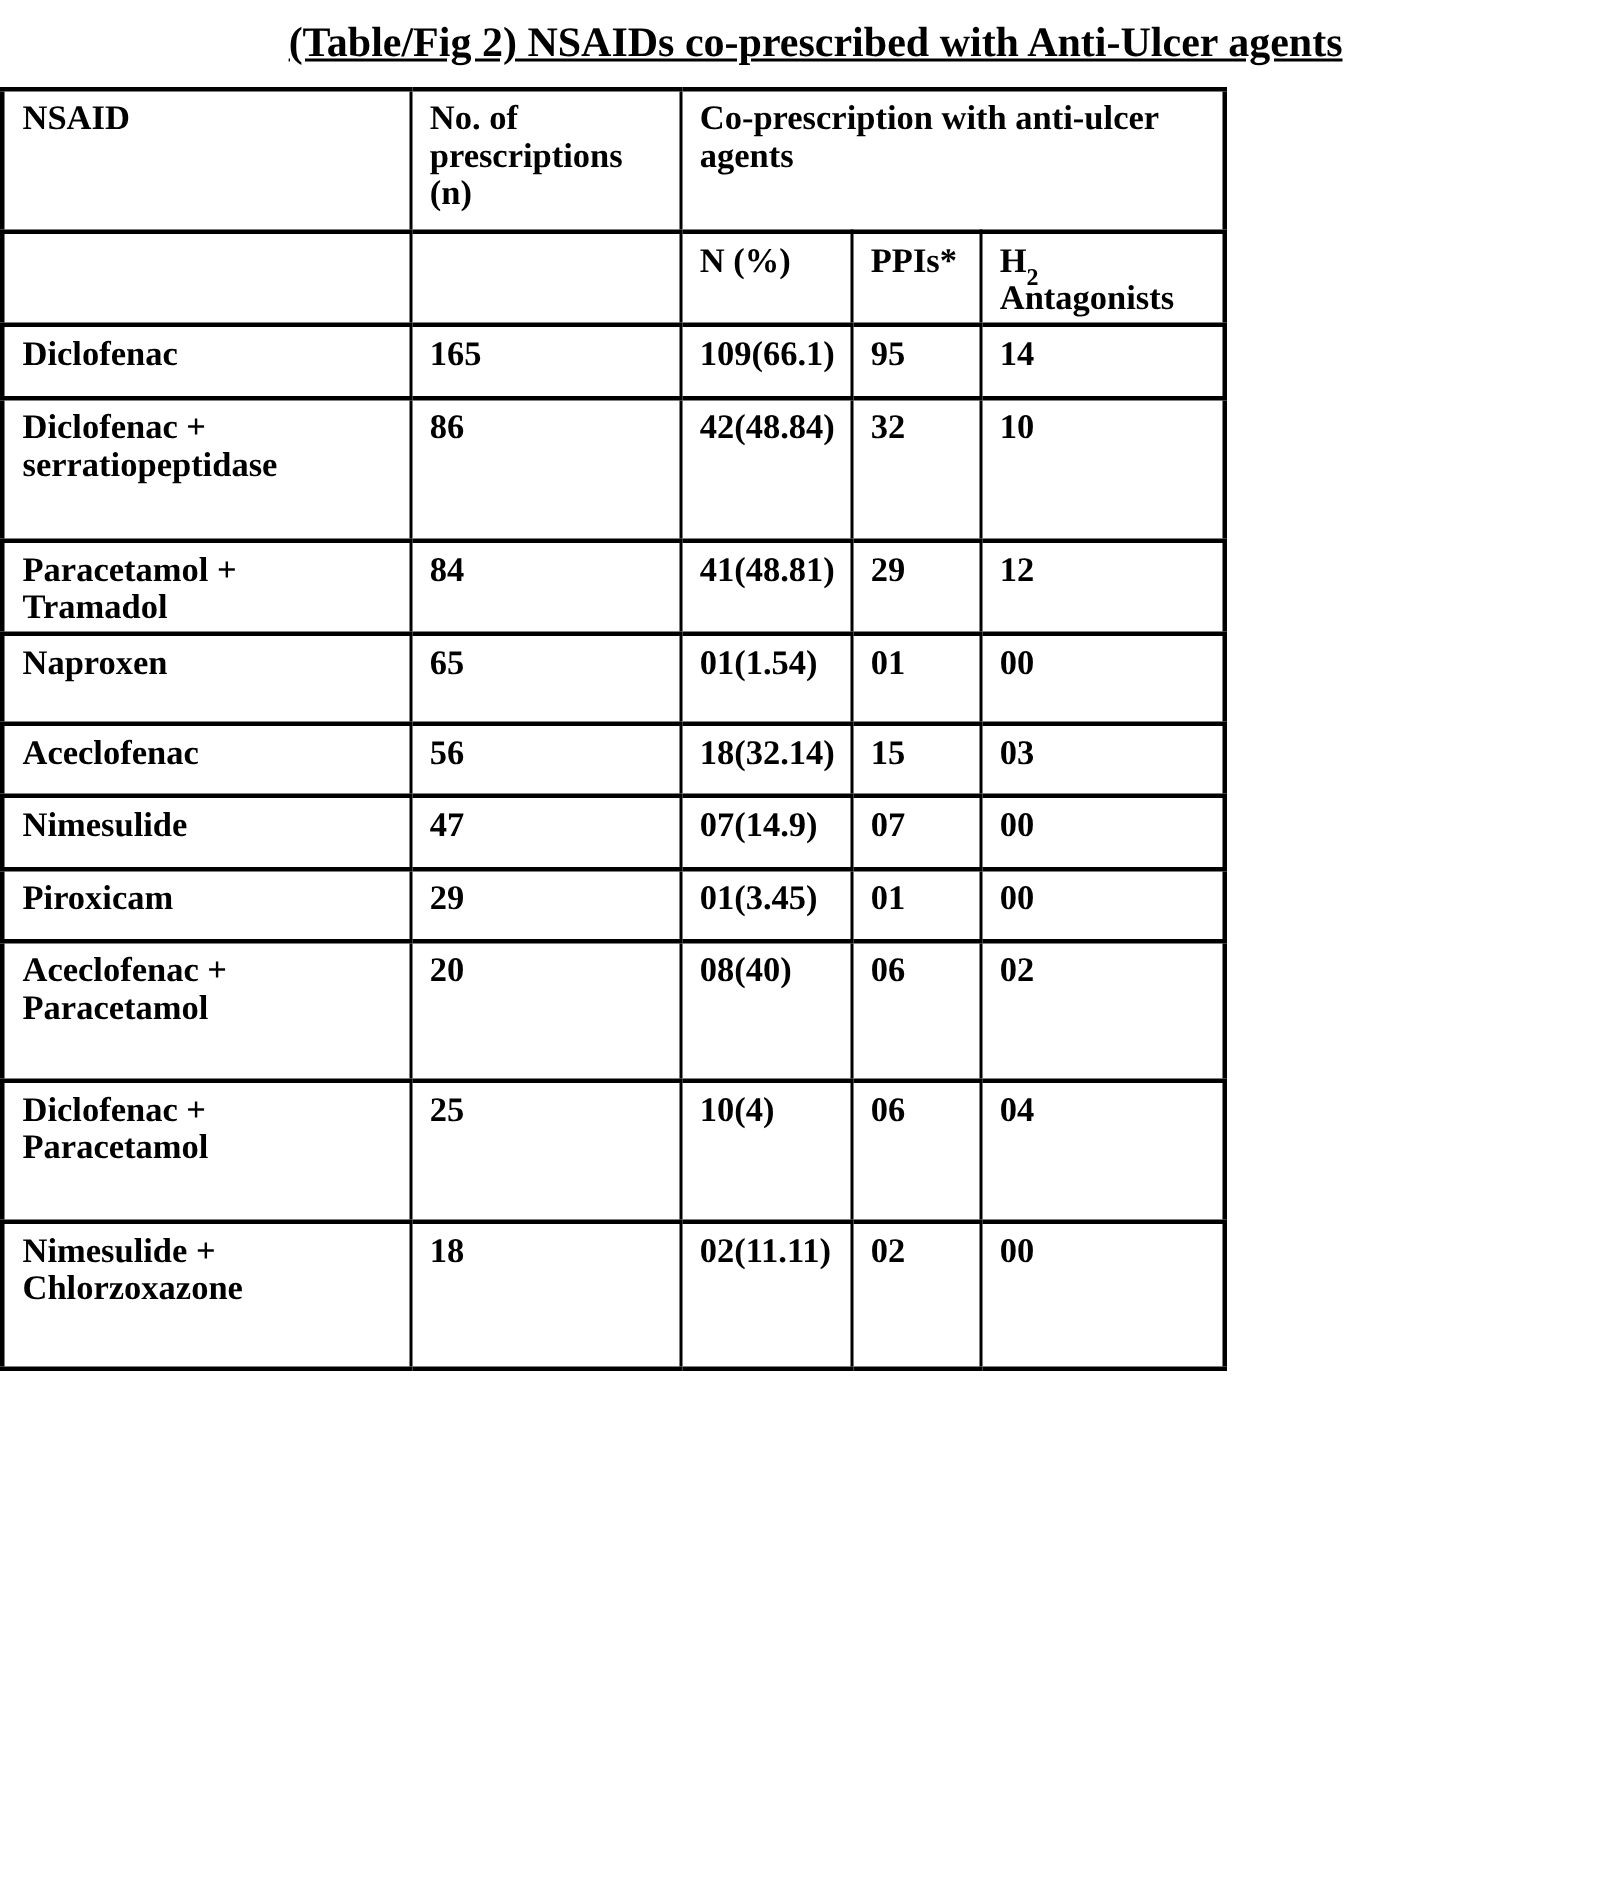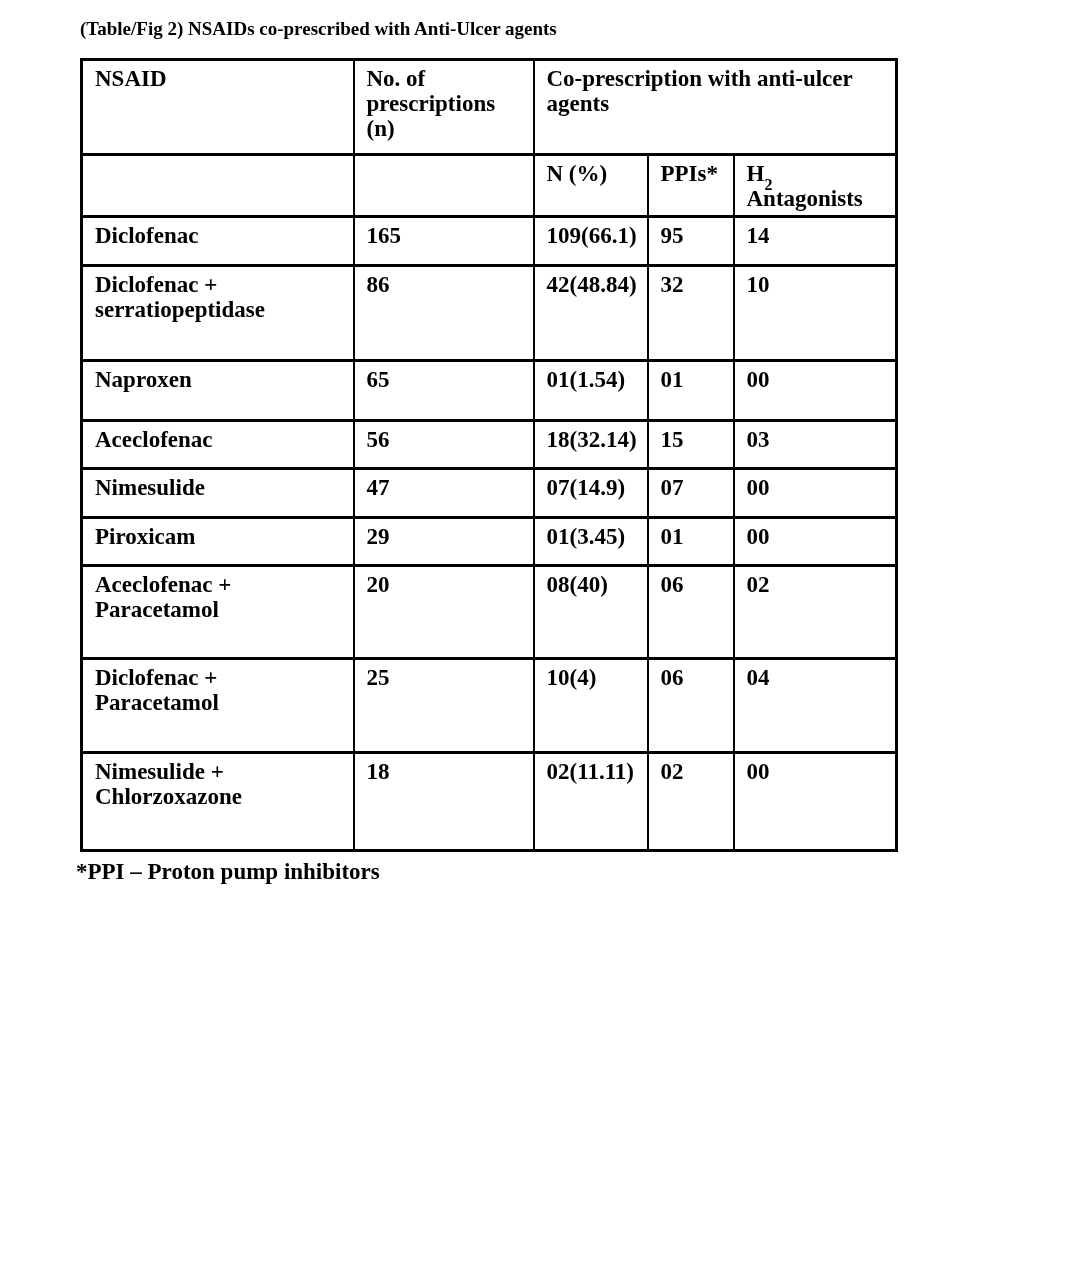--- a/index.html
+++ b/index.html
@@ -14,28 +14,28 @@
   .page {
     position: relative;
     width: 1067px;
     height: 1261px;
     overflow: hidden;
   }
   .title {
     padding-top: 12px;
     margin-left: 80px;
     width: 815px;
-    text-align: left;
+    text-align: right;
     font-weight: bold;
-    font-size: 19px;
+    font-size: 28px;
     line-height: 34px;
     white-space: nowrap;
+    text-decoration: underline;
   }
   table.fig-table {
-    margin-left: 80px;
     margin-top: 12px;
     width: 815px;
     border-collapse: collapse;
     table-layout: fixed;
     border: 3px solid #000;
   }
   table.fig-table td {
     border: 2px solid #000;
     border-top-width: 3px;
     border-bottom-width: 3px;
@@ -103,20 +103,28 @@
         <td>14</td>
       </tr>
       <tr style="height:95px">
         <td>Diclofenac +
 serratiopeptidase</td>
         <td>86</td>
         <td>42(48.84)</td>
         <td>32</td>
         <td>10</td>
       </tr>
+      <tr style="height:57px">
+        <td>Paracetamol +
+Tramadol</td>
+        <td>84</td>
+        <td>41(48.81)</td>
+        <td>29</td>
+        <td>12</td>
+      </tr>
       <tr style="height:60px">
         <td>Naproxen</td>
         <td>65</td>
         <td>01(1.54)</td>
         <td>01</td>
         <td>00</td>
       </tr>
       <tr style="height:48px">
         <td>Aceclofenac</td>
         <td>56</td>
@@ -158,15 +166,14 @@
         <td>Nimesulide +
 Chlorzoxazone</td>
         <td>18</td>
         <td>02(11.11)</td>
         <td>02</td>
         <td>00</td>
       </tr>
     </tbody>
   </table>
 
-  <div class="footnote">*PPI – Proton pump inhibitors</div>
 
 </div>
 
 </body></html>

